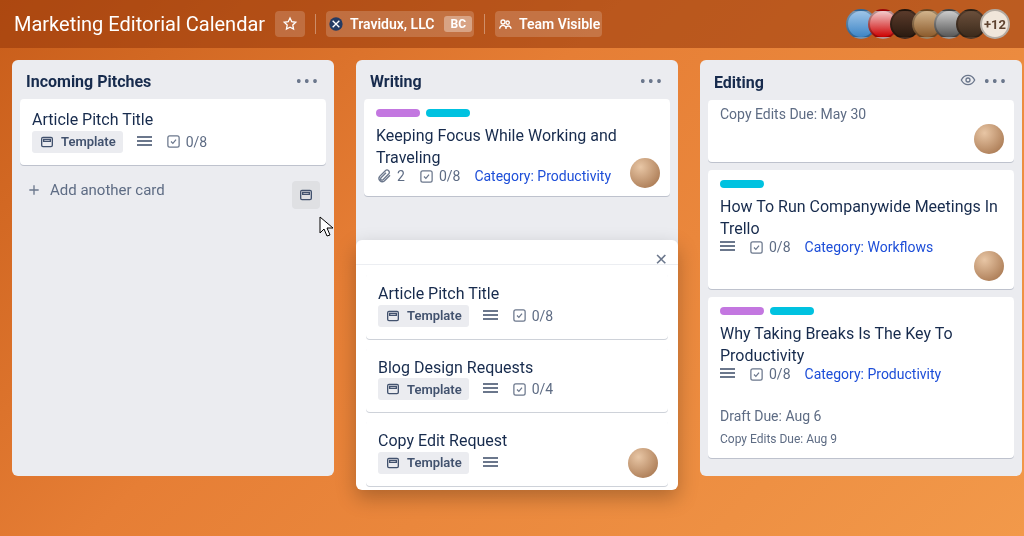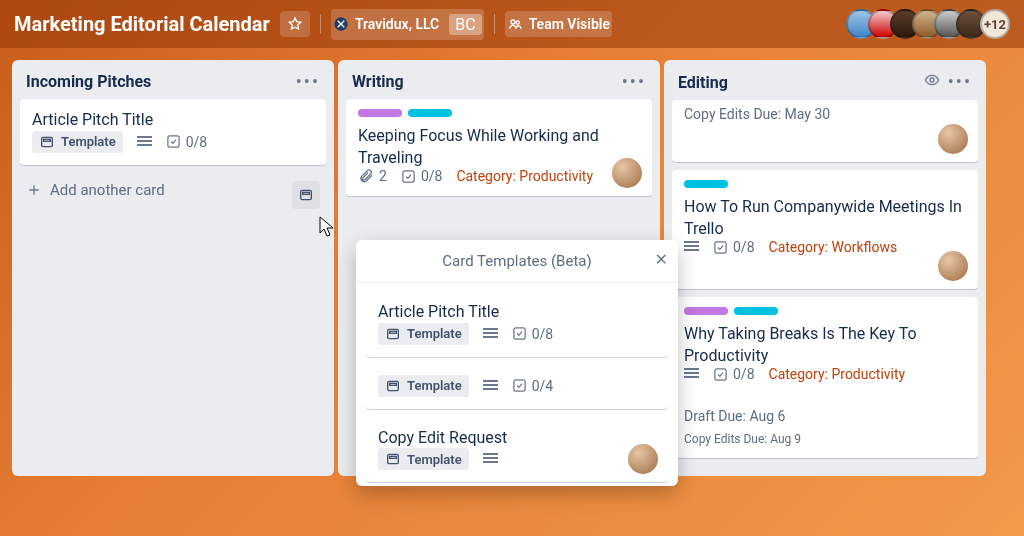--- a/index.html
+++ b/index.html
@@ -7,54 +7,54 @@
   body {
     background: linear-gradient(135deg, #c85d1a 0%, #e67e35 40%, #f2994a 100%);
     position: relative;
   }
   .header {
     display: flex; align-items: center; height: 48px;
     padding: 0 14px; gap: 10px;
     background: rgba(150,55,10,0.55);
     color: #fff;
   }
-  .board-title { font-size: 20px; font-weight: 700; color:#fff; }
+  .board-title { font-size: 20px; font-weight: 400; color:#fff; }
   .hbtn {
     display: inline-flex; align-items: center; gap:6px;
     background: rgba(255,255,255,0.18);
     color:#fff; padding: 5px 2px; border-radius: 4px;
     font-size: 14px; font-weight: 600;
     cursor: pointer;
   }
   .hbtn.icon-only { padding:5px 7px; }
   .hsep { width:1px; height:20px; background: rgba(255,255,255,0.35); }
   .bc-badge {
     background: rgba(255,255,255,0.35); color:#fff;
-    padding:1px 6px; border-radius:3px; font-size:16px; font-weight:400;
+    padding:1px 6px; border-radius:3px; font-size:12px; font-weight:700;
     margin-left:4px;
   }
   .avatars { display:flex; align-items:center; margin-left:auto; }
   .avatar {
     width:30px; height:30px; border-radius:50%;
     margin-left:-8px; border:2px solid rgba(0,0,0,0.25);
     background:#8b6b5a;
   }
   .avatar.a1{background:linear-gradient(#9fc5e8,#3d85c6);}
   .avatar.a2{background:linear-gradient(#f4cccc,#cc0000);}
   .avatar.a3{background:linear-gradient(#5b3b2b,#2a1a10);}
   .avatar.a4{background:linear-gradient(#d2b48c,#8b5a2b);}
   .avatar.a5{background:linear-gradient(#ccc,#555);}
   .avatar.a6{background:linear-gradient(#6b4f3b,#3b2a1b);}
   .avatar.more{
     background:#f0e6da; color:#5e432f; font-size:13px; font-weight:700;
     display:flex; align-items:center; justify-content:center; margin-left:-6px;
   }
 
   .board {
-    display:flex; gap:4px; padding:12px 12px 0 12px;
+    display:flex; gap:22px; padding:12px 12px 0 12px;
   }
   .list {
     background:#ebecf0; border-radius:6px; width:322px;
     padding:8px 8px 10px 8px; flex-shrink:0;
     max-height: 480px; display:flex; flex-direction:column;
   }
   .list-header { display:flex; align-items:center; padding:4px 6px 8px 6px; }
   .list-title { font-size:16px; font-weight:700; color:#172b4d; }
   .dots { margin-left:auto; color:#6b778c; font-size:18px; letter-spacing:2px; cursor:pointer; line-height:10px;}
   .eye { margin-left:auto; margin-right:8px; color:#6b778c; }
@@ -105,21 +105,21 @@
     position:absolute; left:356px; top:240px; width:322px;
     background:#fff; border-radius:6px; box-shadow:0 8px 20px rgba(0,0,0,0.25);
     z-index:50; padding-bottom:4px;
   }
   .popup-head {
     display:flex; align-items:center; justify-content:center; position:relative;
     color:#5e6c84; font-size:15px; padding:12px 0; border-bottom:1px solid #eceef2;
   }
   .popup-close{position:absolute; right:10px; top:10px; cursor:pointer; color:#6b778c; font-size:16px;}
   .popup .card{margin:8px 10px;}
-  .cat { color:#c2410c; }
+  .cat { color:#1d4ed8; }
 
   
   .list.scrolled .cards { overflow:hidden; }
   .list .cards{ overflow:hidden; }
 </style>
 </head>
 <body>
 
 <div class="header">
   <span class="board-title">Marketing Editorial Calendar</span>
@@ -293,21 +293,20 @@
         <div style="color:#5e6c84;font-size:14px;margin-top:26px;">Draft Due: Aug 6</div>
         <div style="color:#5e6c84;font-size:12px;margin-top:8px;">Copy Edits Due: Aug 9</div>
       </div>
     </div>
   </div>
 
 </div>
 
 <div class="popup">
   <div class="popup-head">
-    <span>Card Templates (Beta)</span>
     <span class="popup-close">✕</span>
   </div>
   <div class="card">
     <div class="card-title">Article Pitch Title</div>
     <div class="badge-row">
       <span class="template-chip">
         <svg class="ic" viewBox="0 0 24 24" fill="none" stroke="#42526e" stroke-width="2">
             <rect x="4" y="5" width="16" height="14" rx="2"></rect>
             <rect x="7" y="8" width="10" height="3"></rect>
           </svg>
@@ -317,20 +316,21 @@
       <span class="chk">
         <svg viewBox="0 0 24 24" fill="none" stroke="#6b778c" stroke-width="2">
             <rect x="3" y="3" width="18" height="18" rx="3"></rect>
             <path d="M8 12l3 3 5-6"></path>
           </svg>
         <span>0/8</span>
       </span>
     </div>
   </div>
   <div class="card">
+    <div class="card-title">Blog Design Requests</div>
     <div class="badge-row">
       <span class="template-chip">
         <svg class="ic" viewBox="0 0 24 24" fill="none" stroke="#42526e" stroke-width="2">
             <rect x="4" y="5" width="16" height="14" rx="2"></rect>
             <rect x="7" y="8" width="10" height="3"></rect>
           </svg>
         <span>Template</span>
       </span>
       <span class="desc-icon"></span>
       <span class="chk">

